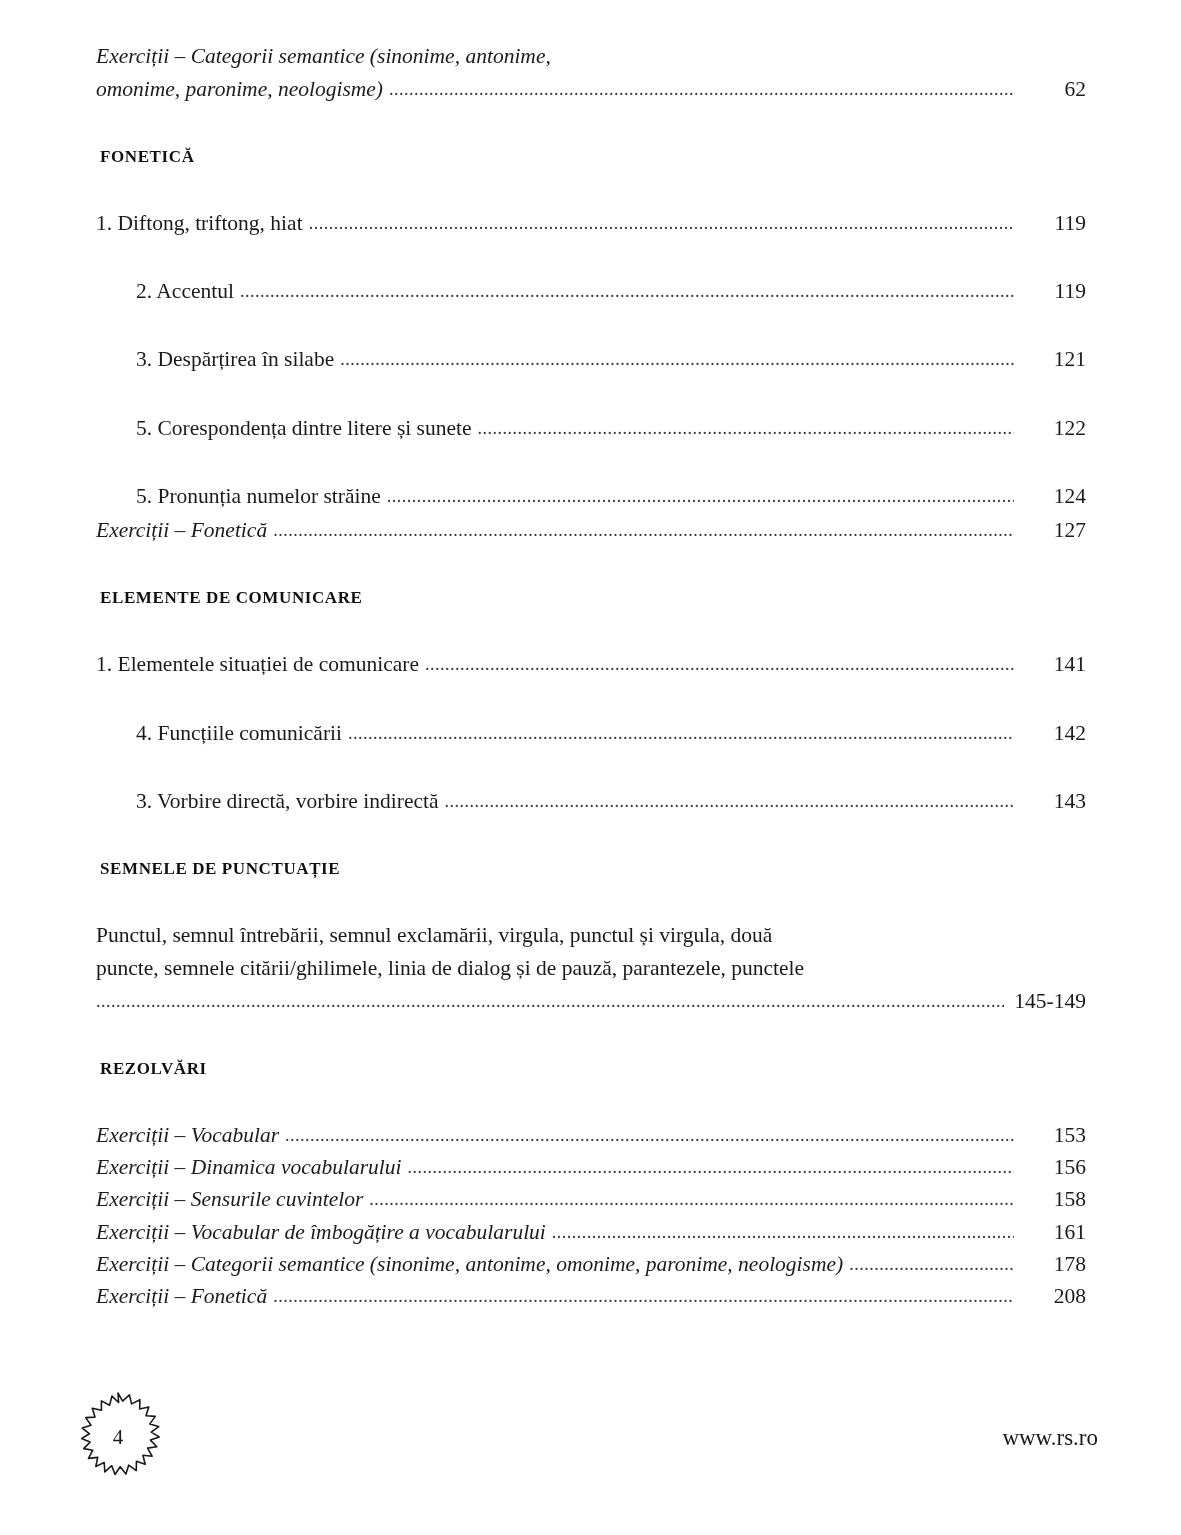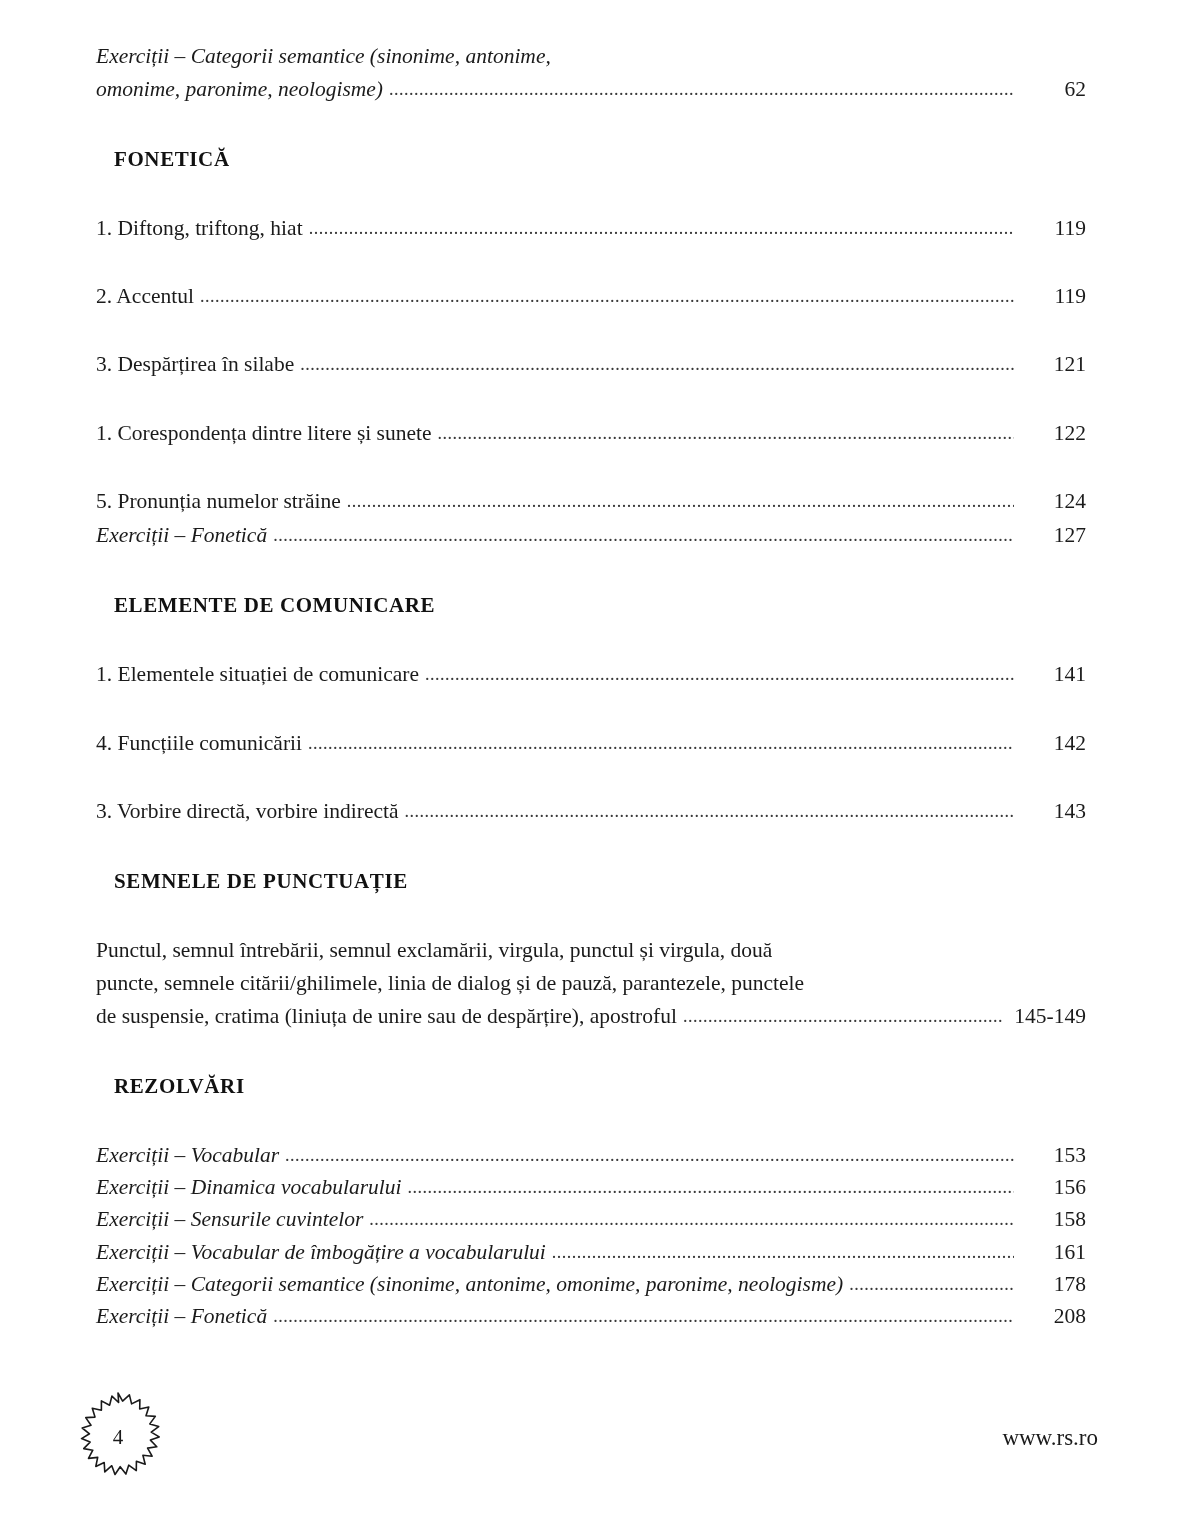--- a/index.html
+++ b/index.html
@@ -66,30 +66,30 @@
     font-size: 21.5px;
     line-height: 1.52;
     margin: 0;
   }
   .plain-line.italic { font-style: italic; }
 
   
   .section-head {
     font-family: "Liberation Serif", serif;
     font-weight: bold;
-    font-size: 21px;
+    font-size: 17px;
     letter-spacing: 0.6px;
     color: #111;
-    margin: 18px;
+    margin: 4px;
   }
 
   
   .sp-head-before { margin-top: 42px; }
   .sp-head-after  { margin-top: 40px; }
-  .sp-item        { margin-top: 36px; }
+  .sp-item        { margin-top: 36px; margin-left: 40px; }
   .sp-tight       { margin-top: 2px; }
 
   
   .footer {
     position: absolute;
     left: 0;
     bottom: 52px;
     width: 1181px;
     height: 92px;
   }
@@ -145,21 +145,21 @@
       <span class="label">2. Accentul</span>
       <span class="dots">....................................................................................................................................................................................................................................................</span>
       <span class="page-no">119</span>
     </div>
     <div class="entry sp-item">
       <span class="label">3. Despărțirea în silabe</span>
       <span class="dots">....................................................................................................................................................................................................................................................</span>
       <span class="page-no">121</span>
     </div>
     <div class="entry sp-item">
-      <span class="label">1. Corespondența dintre litere și sunete</span>
+      <span class="label">5. Corespondența dintre litere și sunete</span>
       <span class="dots">....................................................................................................................................................................................................................................................</span>
       <span class="page-no">122</span>
     </div>
     <div class="entry sp-item">
       <span class="label">5. Pronunția numelor străine</span>
       <span class="dots">....................................................................................................................................................................................................................................................</span>
       <span class="page-no">124</span>
     </div>
     <div class="entry italic sp-tight">
       <span class="label">Exerciții – Fonetică</span>
@@ -184,21 +184,20 @@
       <span class="dots">....................................................................................................................................................................................................................................................</span>
       <span class="page-no">143</span>
     </div>
 
     <div class="section-head sp-head-before">SEMNELE DE PUNCTUAȚIE</div>
 
     <div class="sp-head-after">
       <div class="plain-line">Punctul, semnul întrebării, semnul exclamării, virgula, punctul și virgula, două</div>
       <div class="plain-line">puncte, semnele citării/ghilimele, linia de dialog și de pauză, parantezele, punctele</div>
       <div class="entry">
-        <span class="label">de suspensie, cratima (liniuța de unire sau de despărțire), apostroful</span>
         <span class="dots">....................................................................................................................................................................................................................................................</span>
         <span class="page-no">145-149</span>
       </div>
     </div>
 
     <div class="section-head sp-head-before">REZOLVĂRI</div>
 
     <div class="sp-head-after">
       <div class="entry italic">
         <span class="label">Exerciții – Vocabular</span>

